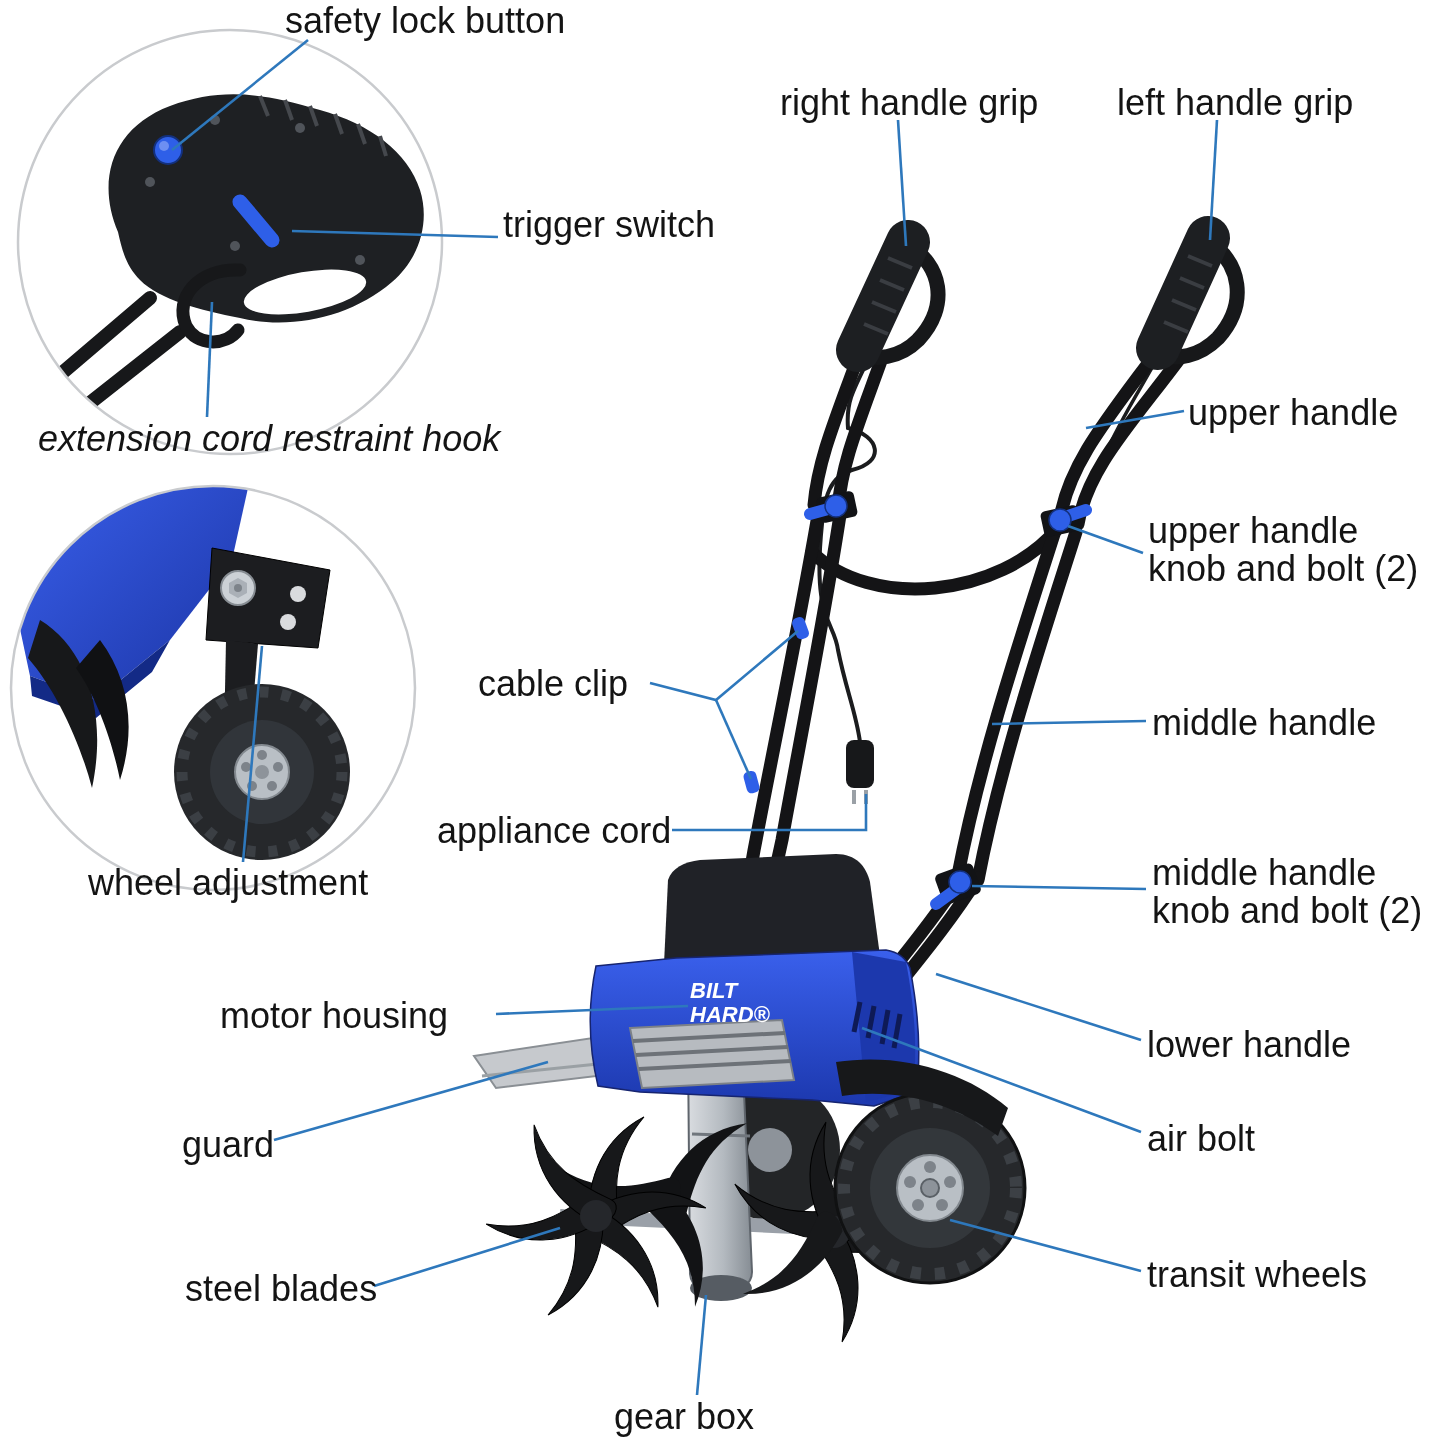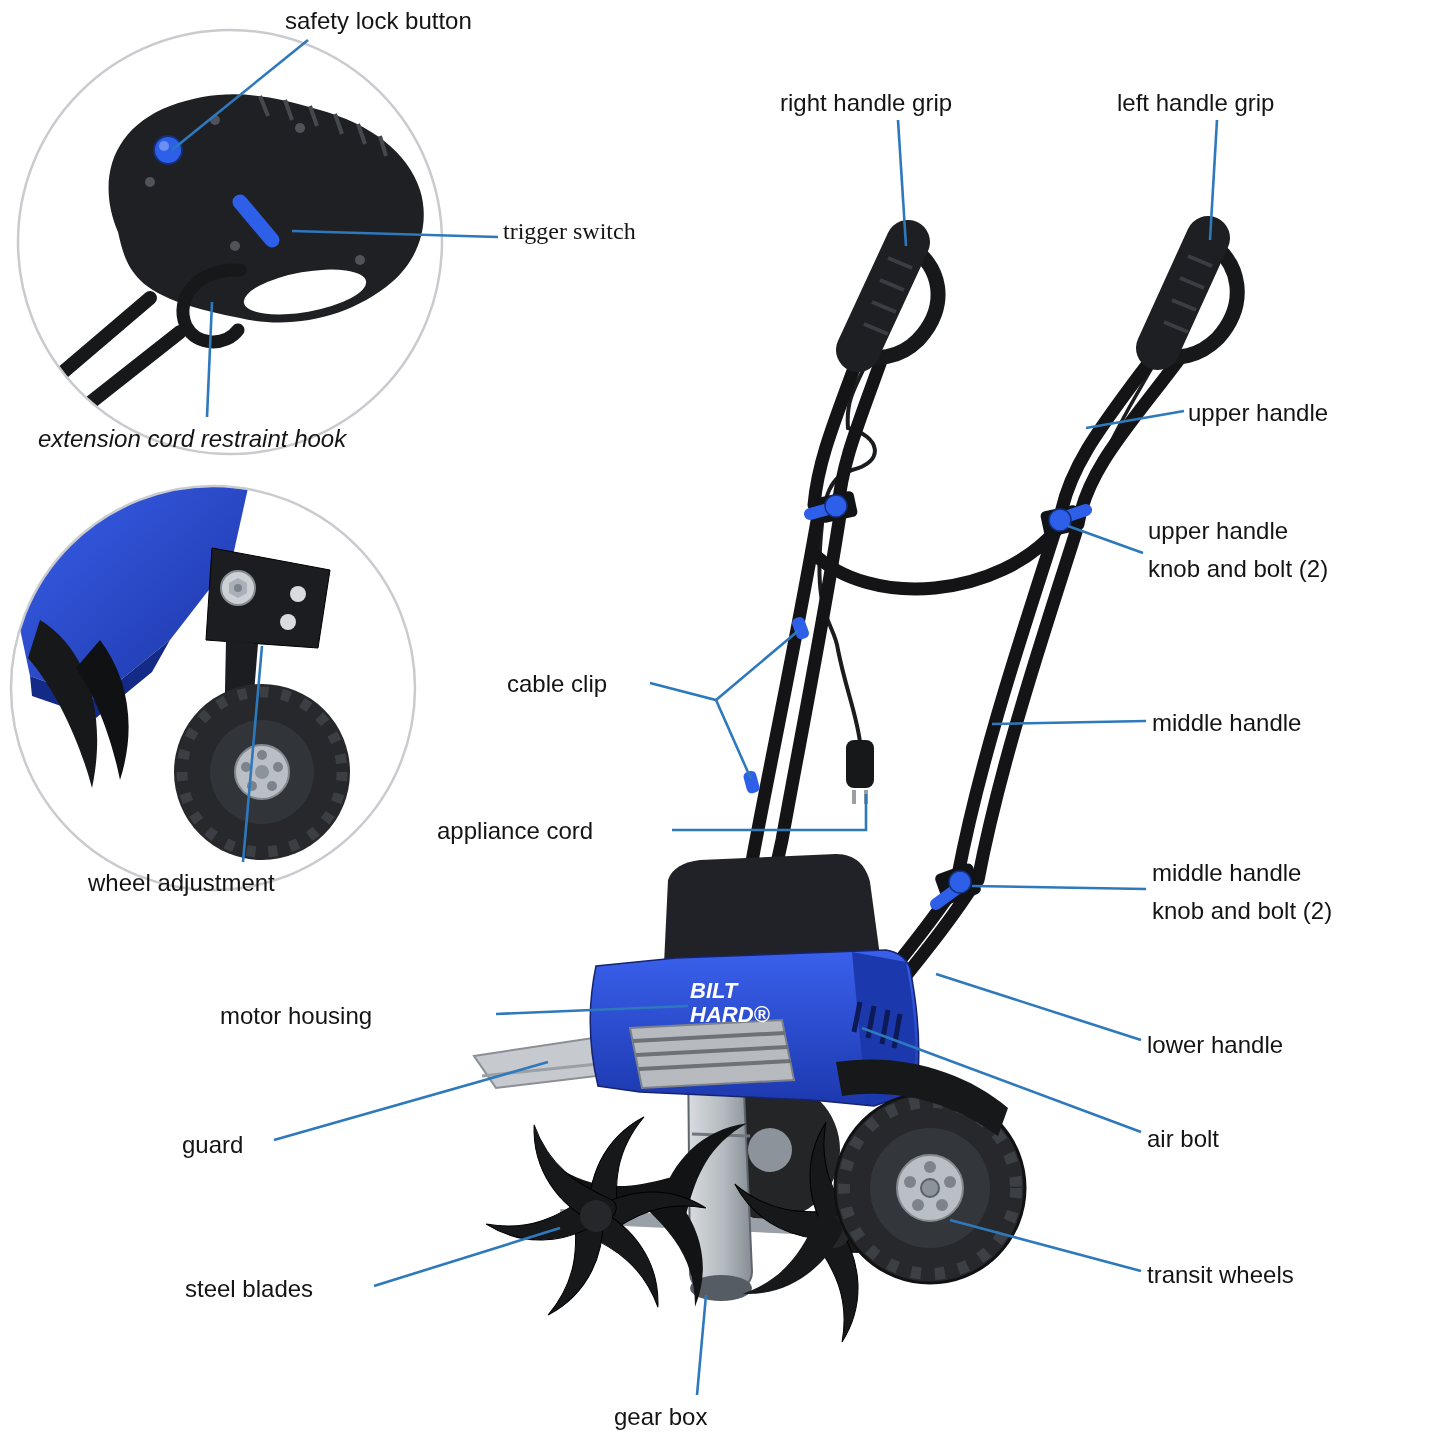--- a/index.html
+++ b/index.html
@@ -6,21 +6,21 @@
   .stage{
     position:relative;
     width:1445px;height:1447px;
     background:#ffffff;
     font-family:"Liberation Sans", sans-serif;
     overflow:hidden;
   }
   .art{position:absolute;left:0;top:0;}
   .lbl{
     position:absolute;
-    font-size:24px;
+    font-size:36px;
     line-height:38px;
     color:var(--labelcolor,#141414);
     white-space:nowrap;
   }
   .leader{
     stroke:var(--leader,#2e78bc);
     stroke-width:2.6;
     fill:none;
   }
 </style>
@@ -298,24 +298,24 @@
       <path class="leader" d="M 1143,553 L 1068,526"></path>
       <path class="leader" d="M 1146,721 L 992,724"></path>
       <path class="leader" d="M 1146,889 L 972,886"></path>
       <path class="leader" d="M 1141,1040 L 936,974"></path>
       <path class="leader" d="M 1141,1132 L 862,1028"></path>
       <path class="leader" d="M 1141,1271 L 950,1220"></path>
     </g>
   </svg>
 
   <div class="lbl" style="left:285px; top:2px;">safety lock button</div>
-  <div class="lbl" style="left:503px; top:212px;font-family:Liberation Serif, serif;">trigger switch</div>
+  <div class="lbl" style="left:503px; top:206px;">trigger switch</div>
   <div class="lbl" style="left:38px;  top:420px;font-style:italic;">extension cord restraint hook</div>
   <div class="lbl" style="left:88px;  top:864px;">wheel adjustment</div>
-  <div class="lbl" style="left:478px; top:665px;margin-left:29px;">cable clip</div>
+  <div class="lbl" style="left:478px; top:665px;">cable clip</div>
   <div class="lbl" style="left:437px; top:812px;">appliance cord</div>
   <div class="lbl" style="left:220px; top:997px;">motor housing</div>
   <div class="lbl" style="left:172px; top:1126px;margin-left:10px;">guard</div>
   <div class="lbl" style="left:185px; top:1270px;">steel blades</div>
   <div class="lbl" style="left:606px; top:1398px;margin-left:8px;">gear box</div>
   <div class="lbl" style="left:752px; top:84px;margin-left:28px;">right handle grip</div>
   <div class="lbl" style="left:1117px; top:84px;">left handle grip</div>
   <div class="lbl" style="left:1188px; top:394px;">upper handle</div>
   <div class="lbl" style="left:1148px; top:512px;">
     <div>upper handle</div>

